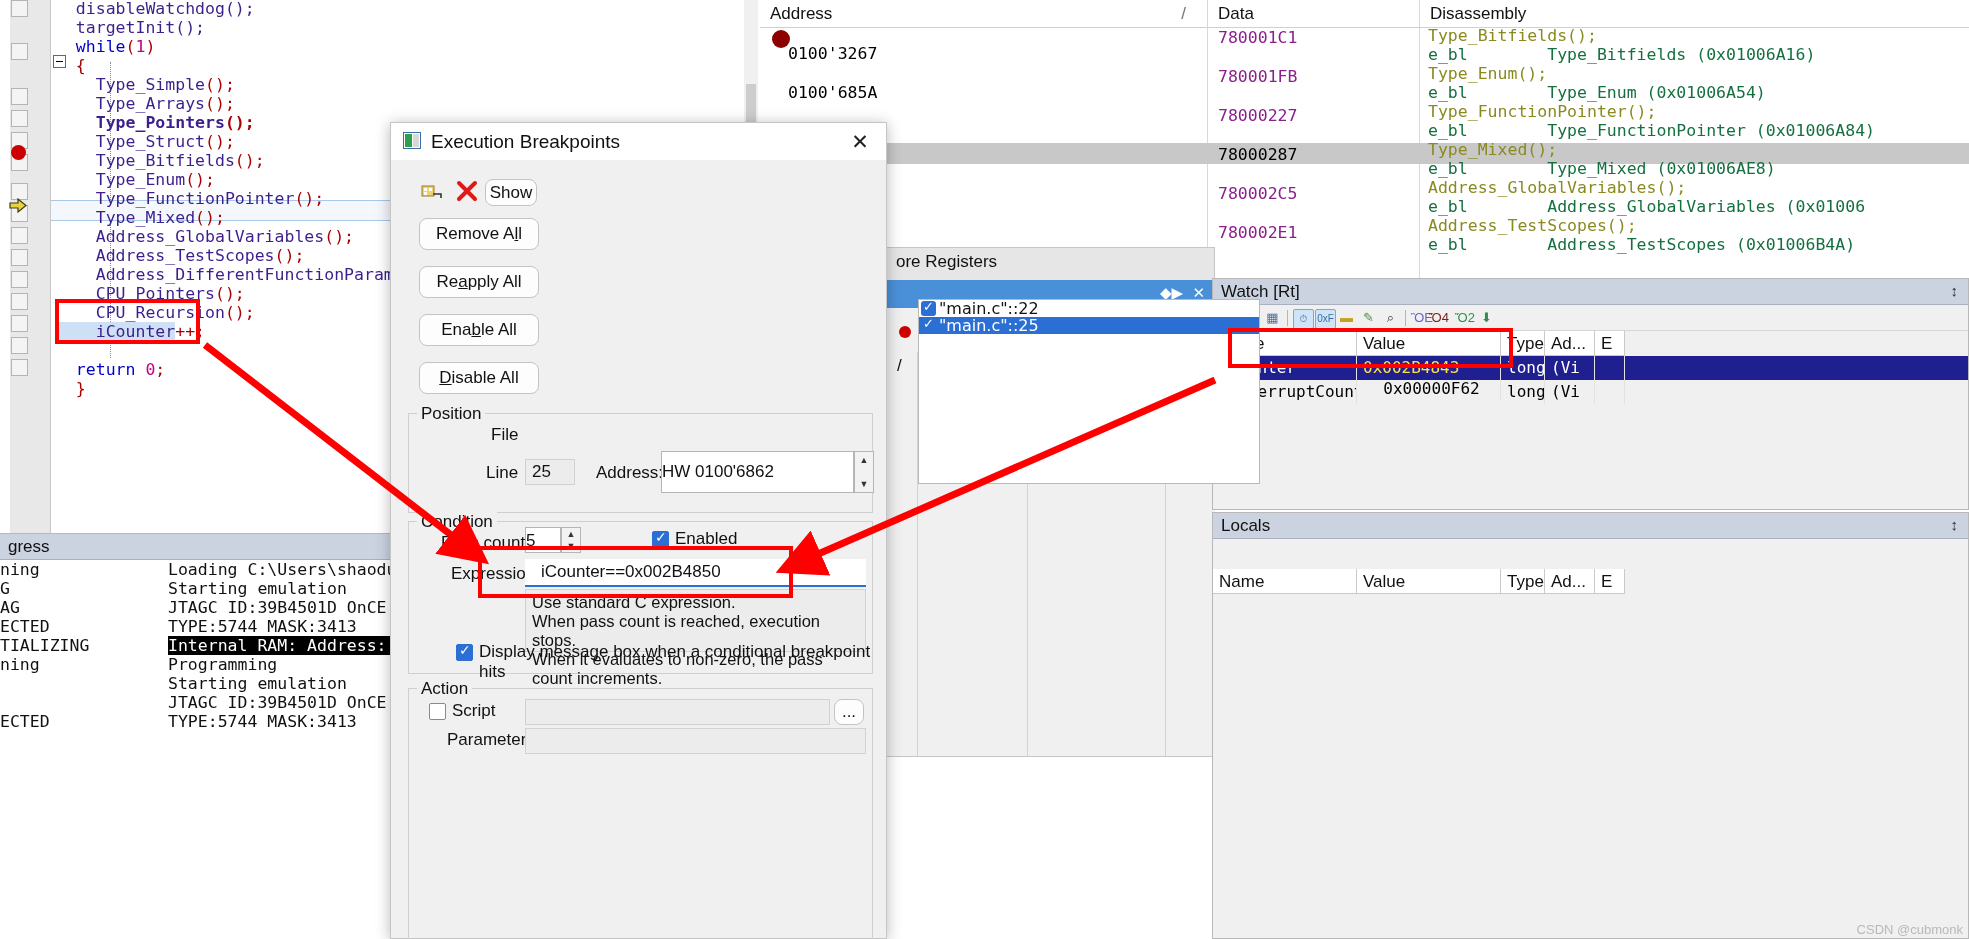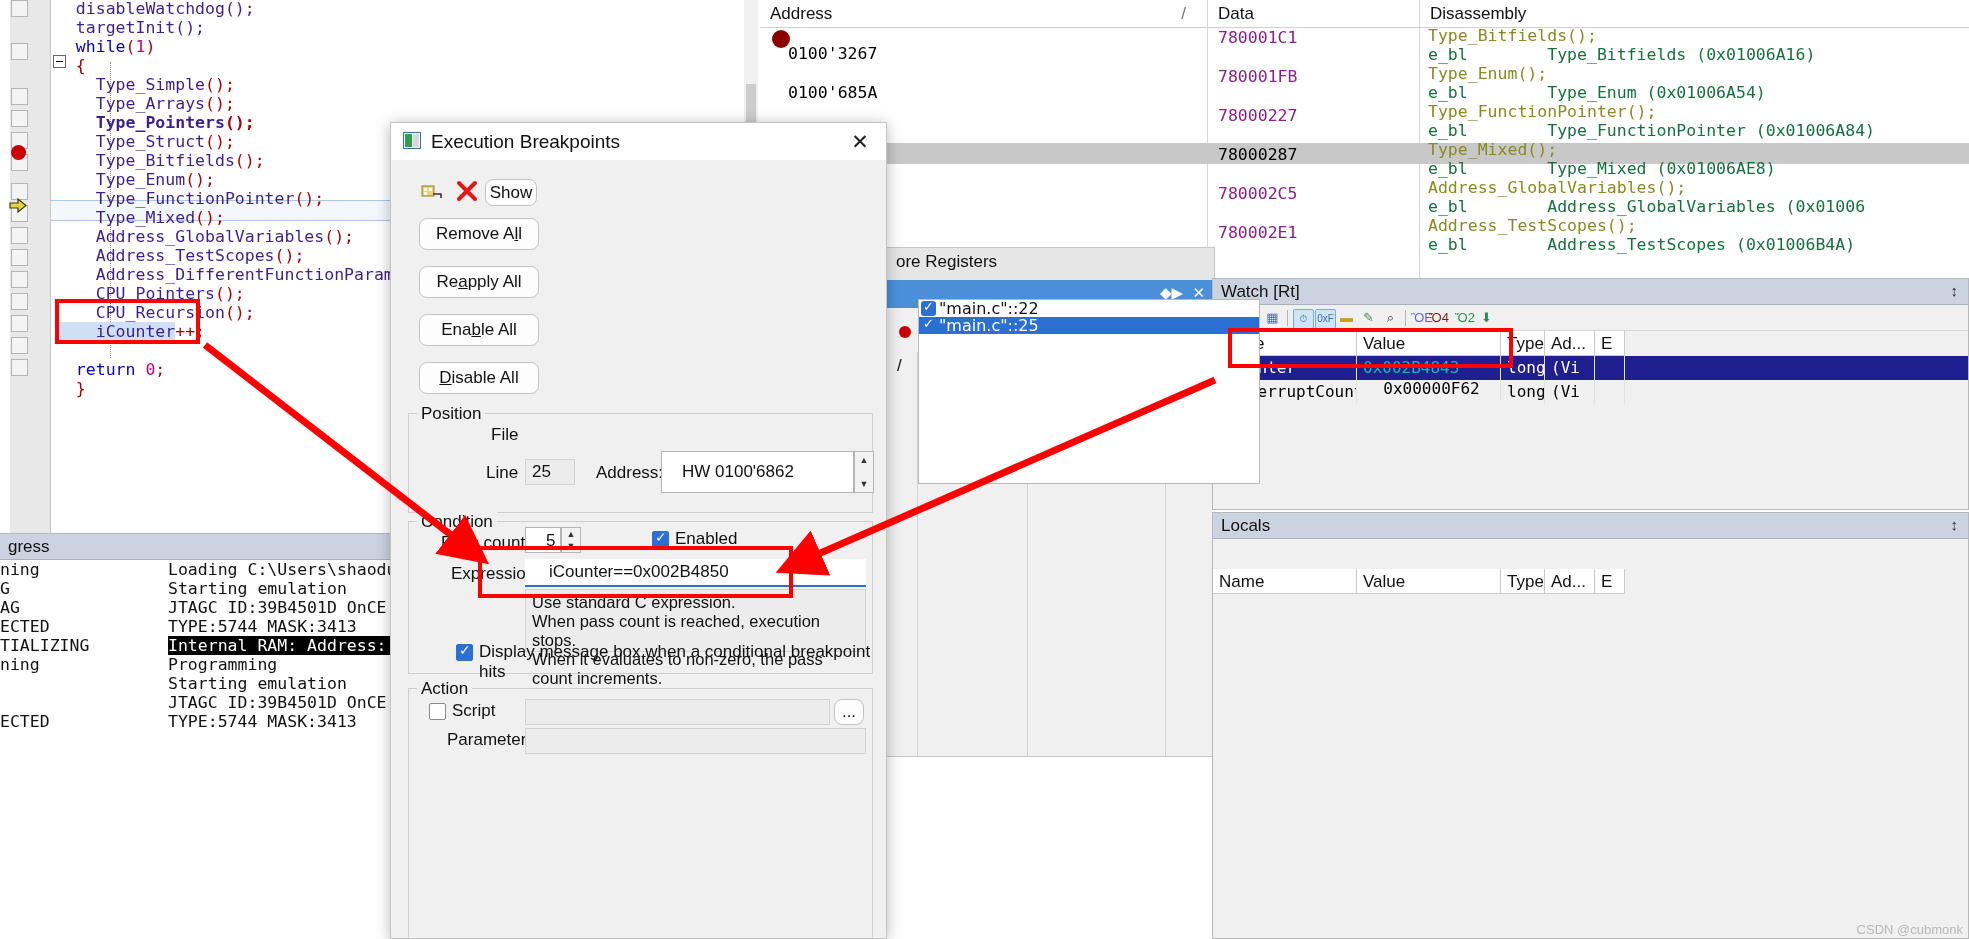--- a/index.html
+++ b/index.html
@@ -104,23 +104,23 @@
   .bp-item .tx{position:absolute;left:20px;top:0;font-family:"DejaVu Sans","Liberation Sans",sans-serif;}
   .bp-item.sel{background:#2b6fd4;}
   .bp-item.sel .tx{color:#fff;}
 
   .grpbox{position:absolute;border:1px solid #cfcfcf;box-sizing:border-box;}
   .grplbl{position:absolute;background:#f0f0f0;padding:0 4px;font-size:17px;color:#111;}
   .fld-lbl{position:absolute;font-size:17px;color:#111;}
   .fld-ro{position:absolute;background:#ececec;border:1px solid #d2d2d2;box-sizing:border-box;
           font-size:17px;color:#111;padding-left:6px;line-height:24px;}
   .fld-rw{position:absolute;background:#fff;border:1px solid #b5b5b5;box-sizing:border-box;
-          font-size:17px;color:#111;padding-left:20px;line-height:26px;}
+          font-size:17px;color:#111;padding-left:0;line-height:26px;}
   .fld-und{position:absolute;background:#fff;border:none;border-bottom:2px solid #2b6fd4;box-sizing:border-box;
-          font-size:17px;color:#111;padding-left:24px;line-height:26px;}
+          font-size:17px;color:#111;padding-left:16px;line-height:26px;}
   .spin{position:absolute;width:20px;height:26px;border:1px solid #b5b5b5;background:#f2f2f2;box-sizing:border-box;}
   .spin div{position:absolute;left:0;width:18px;height:12px;text-align:center;font-size:9px;line-height:12px;color:#333;}
   .cbx{position:absolute;width:17px;height:17px;border:1px solid #8a8a8a;background:#fff;box-sizing:border-box;border-radius:2px;}
   .cbx.on{background:#2b6fd4;border-color:#2b6fd4;}
   .cbx.on:after{content:"\2713";position:absolute;left:2px;top:-3px;color:#fff;font-size:14px;}
   .helpbox{position:absolute;background:#ececec;border:1px solid #d2d2d2;box-sizing:border-box;
            font-size:16.5px;color:#111;line-height:19px;padding:3px 6px;}
 
   
   .ann-rect{position:absolute;border:4px solid #ff0000;box-sizing:border-box;}
@@ -276,21 +276,21 @@
     </div>
   <div id="watch-grid">
       <div class="grid-hdr" style="left: 0px; top: 52px; width: 144px;">Name</div>
       <div class="grid-hdr" style="left: 144px; top: 52px; width: 0px; text-align: right; color: rgb(136, 136, 136); padding-right: 8px; border-right: none; margin-left: 0px;">/</div>
       <div class="grid-hdr" style="left: 144px; top: 52px; width: 144px;">Value</div>
       <div class="grid-hdr" style="left: 288px; top: 52px; width: 44px;">Type</div>
       <div class="grid-hdr" style="left: 332px; top: 52px; width: 50px;">Ad...</div>
       <div class="grid-hdr" style="left: 382px; top: 52px; width: 30px;">E</div>
       <div class="row-sel" style="left: 0px; top: 77px; width: 755px;"></div>
       <div class="grid-cell" style="left: 0px; top: 77px; width: 144px; color: rgb(255, 255, 255); background: rgb(31, 31, 143);">iCounter</div>
-      <div class="grid-cell" style="left: 144px; top: 77px; width: 144px; color: #14b8a6; background: rgb(31, 31, 143);">0x002B4843</div>
+      <div class="grid-cell" style="left: 144px; top: 77px; width: 144px; color: #fde047; background: rgb(31, 31, 143);">0x002B4843</div>
       <div class="grid-cell" style="left: 288px; top: 77px; width: 44px; color: rgb(255, 255, 255); background: rgb(31, 31, 143);">long</div>
       <div class="grid-cell" style="left: 332px; top: 77px; width: 50px; color: rgb(255, 255, 255); background: rgb(31, 31, 143);">(Vi</div>
       <div class="grid-cell" style="left: 382px; top: 77px; width: 30px; color: rgb(255, 255, 255); background: rgb(31, 31, 143);"></div>
       <div class="grid-cell" style="left: 0px; top: 101px; width: 144px;">lInterruptCount</div>
       <div class="grid-cell" style="left: 144px; top: 98px; width: 144px; text-align: center;">0x00000F62</div>
       <div class="grid-cell" style="left: 288px; top: 101px; width: 44px;">long</div>
       <div class="grid-cell" style="left: 332px; top: 101px; width: 50px;">(Vi</div>
       <div class="grid-cell" style="left: 382px; top: 101px; width: 30px;"></div>
     </div>
 </div>

